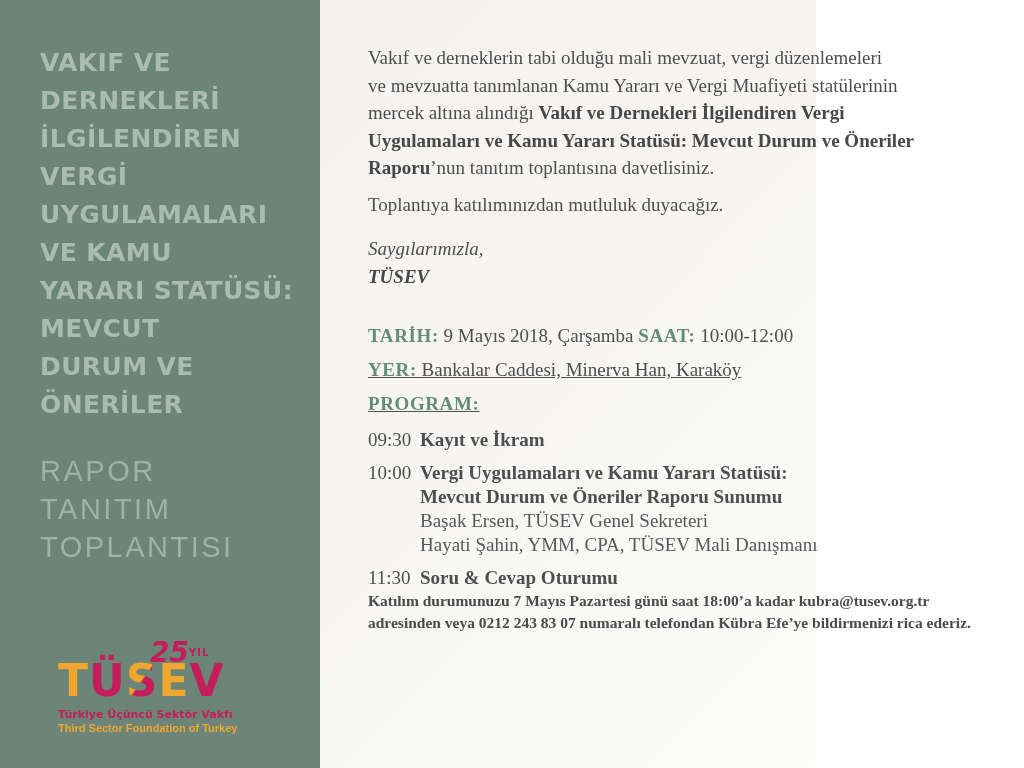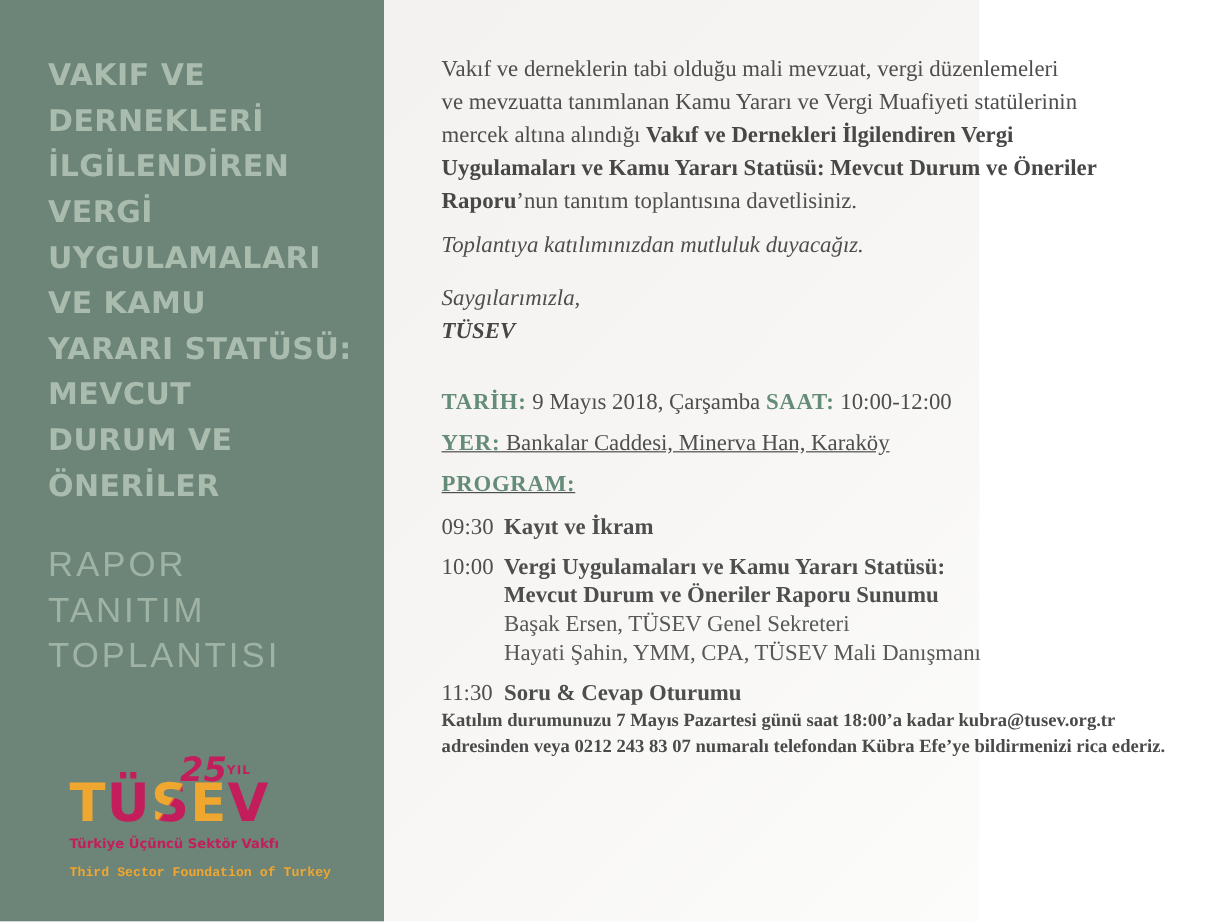--- a/index.html
+++ b/index.html
@@ -76,39 +76,39 @@
   .anniv-suffix { font-size: 10px; letter-spacing: 1px; vertical-align: 6px; margin-top: 44px; }
   .logo-tagline-tr {
     margin-top: 4px;
     font-family: "DejaVu Sans", sans-serif;
     font-weight: bold;
     font-size: 11px;
     color: #c31e5b;
     white-space: nowrap;
   }
   .logo-tagline-en {
-    margin-top: 12px;
-    font-family: Liberation Mono, monospace;
+    margin-top: 1px;
+    font-family: Liberation Sans, sans-serif;
     font-weight: bold;
     font-size: 11px;
     color: #efa72f;
     white-space: nowrap;
   }
 
   
   .content {
     flex: 1;
     padding: 44px 40px 0 48px;
     color: #4e4e4e;
     font-size: 19px;
     position: relative;
   }
   .intro .i-line { line-height: 27.5px; white-space: nowrap; }
   .intro b, .content b { color: #474747; }
-  .thanks { margin-top: 9px; line-height: 27.5px; font-style: italic; }
+  .thanks { margin-top: 9px; line-height: 27.5px; }
   .closing-block { margin-top: 17px; }
   .closing-block div { line-height: 27.5px; font-style: italic; }
 
   .details { margin-top: 32px; }
   .details .d-row { line-height: 28px; }
   .details .d-row + .d-row { margin-top: 6px; text-decoration: underline; }
   .label {
     font-weight: bold;
     color: #648c78;
     letter-spacing: 0.6px;

